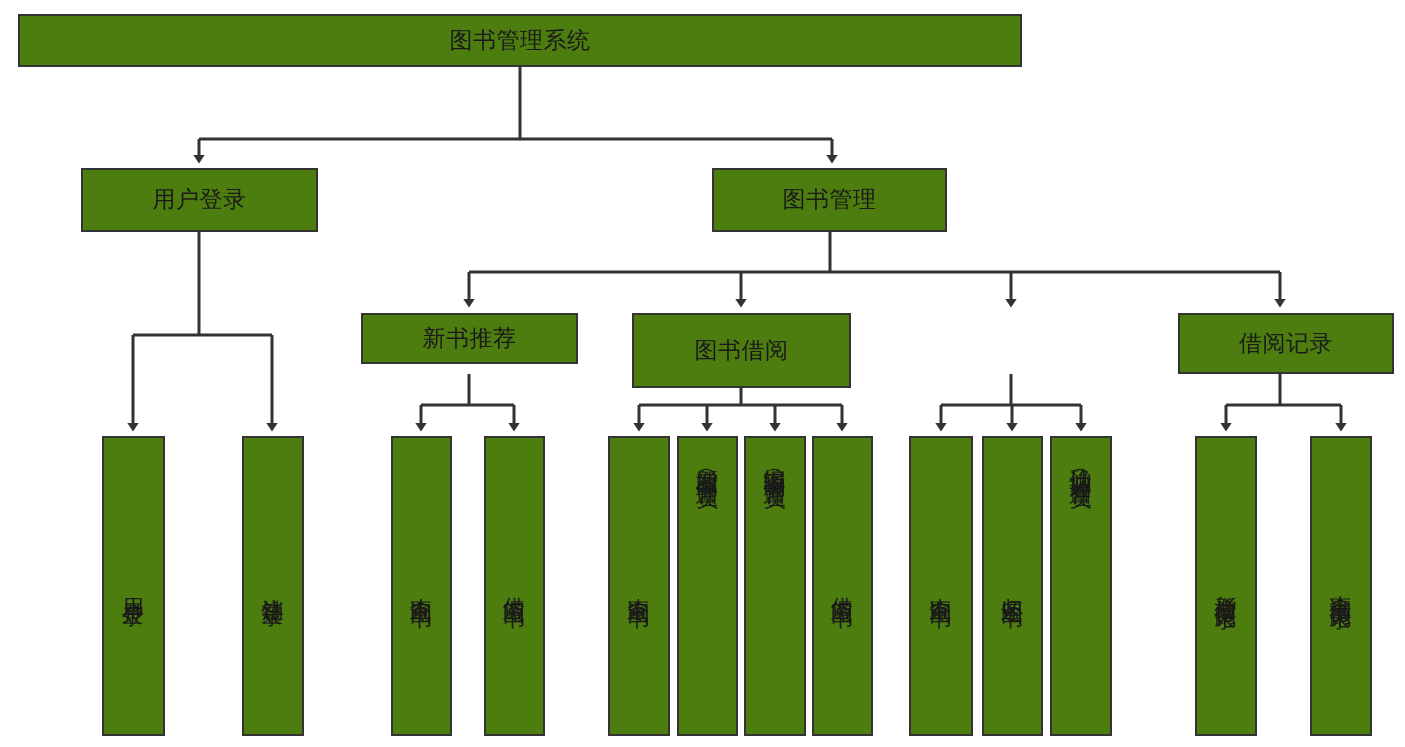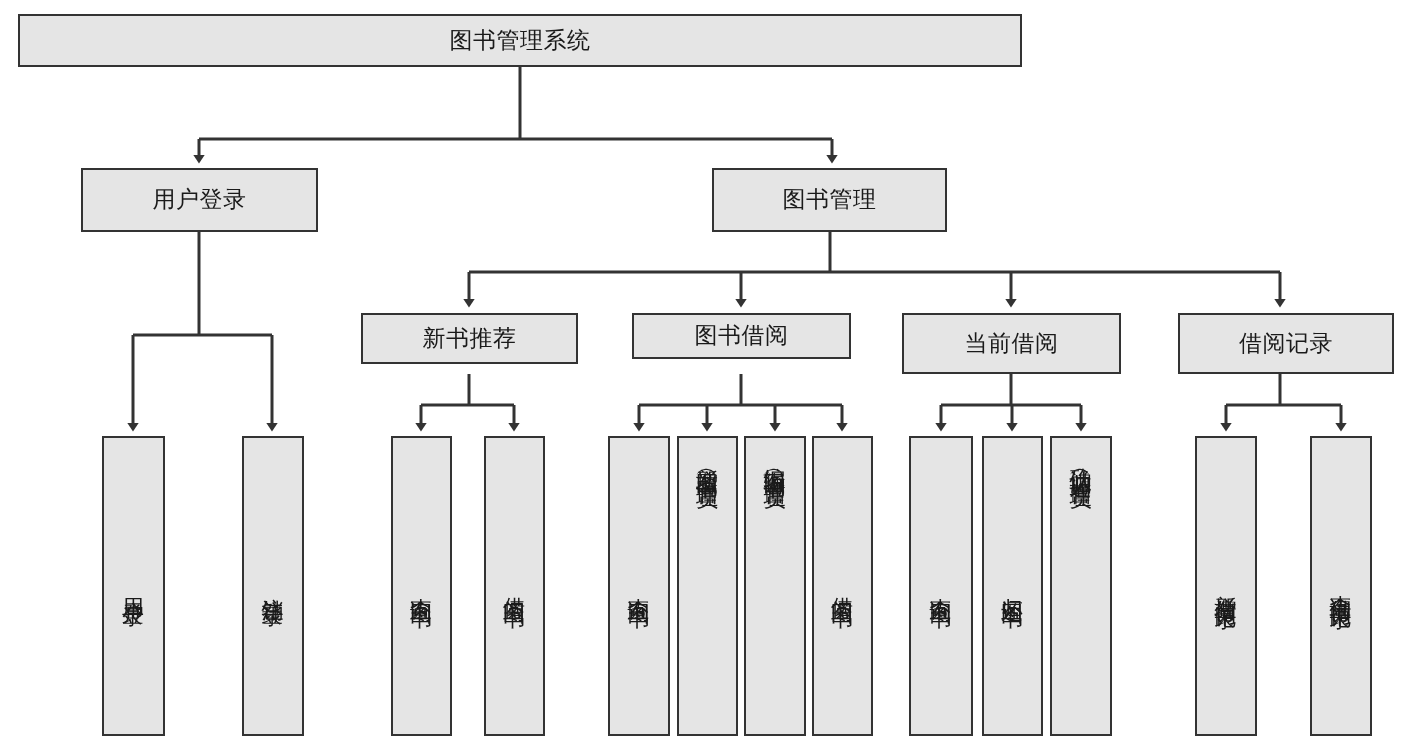--- a/index.html
+++ b/index.html
@@ -22,21 +22,21 @@
     left: 0;
     top: 0;
     width: 1405px;
     height: 747px;
     pointer-events: none;
   }
   .node {
     position: absolute;
     box-sizing: border-box;
     border: 2px solid #ec4899;
-    background: #e5e5e5;
+    background: #4d7c0f;
     display: flex;
     align-items: center;
     justify-content: center;
     color: #1a1a1a;
   }
   .node .label {
     display: block;
     text-align: center;
     line-height: 1.18;
     white-space: nowrap;
@@ -146,25 +146,22 @@
   <div class="node horiz" style="left: 81px; top: 168px; width: 237px; height: 64px; border-color: rgb(51, 51, 51); color: rgb(26, 26, 26);">
     <span class="label">用户登录</span>
   </div>
   <div class="node horiz" style="left: 712px; top: 168px; width: 235px; height: 64px; border-color: rgb(51, 51, 51); color: rgb(26, 26, 26);">
     <span class="label">图书管理</span>
   </div>
 
   <div class="node horiz" style="left: 361px; top: 313px; width: 217px; height: 51px; border-color: rgb(51, 51, 51); color: rgb(26, 26, 26);">
     <span class="label">新书推荐</span>
   </div>
-  <div class="node horiz" style="left: 632px; top: 313px; width: 219px; height: 46px; border-color: rgb(51, 51, 51); color: rgb(26, 26, 26);">
+  <div class="node horiz" style="left: 632px; top: 313px; width: 219px; height: 75px; border-color: rgb(51, 51, 51); color: rgb(26, 26, 26);">
     <span class="label">图书借阅</span>
-  </div>
-  <div class="node horiz" style="left: 902px; top: 313px; width: 219px; height: 61px; border-color: rgb(51, 51, 51); color: rgb(26, 26, 26);">
-    <span class="label">当前借阅</span>
   </div>
   <div class="node horiz" style="left: 1172px; top: 313px; width: 216px; height: 61px; border-color: rgb(51, 51, 51); color: rgb(26, 26, 26); margin-left: 6px;">
     <span class="label">借阅记录</span>
   </div>
 
   <div class="node vert short" style="left: 102px; top: 436px; width: 63px; height: 300px; border-color: rgb(51, 51, 51); color: rgb(26, 26, 26);">
     <span class="label">用户登录</span>
   </div>
   <div class="node vert short" style="left: 242px; top: 436px; width: 62px; height: 300px; border-color: rgb(51, 51, 51); color: rgb(26, 26, 26);">
     <span class="label">注销登录</span>

